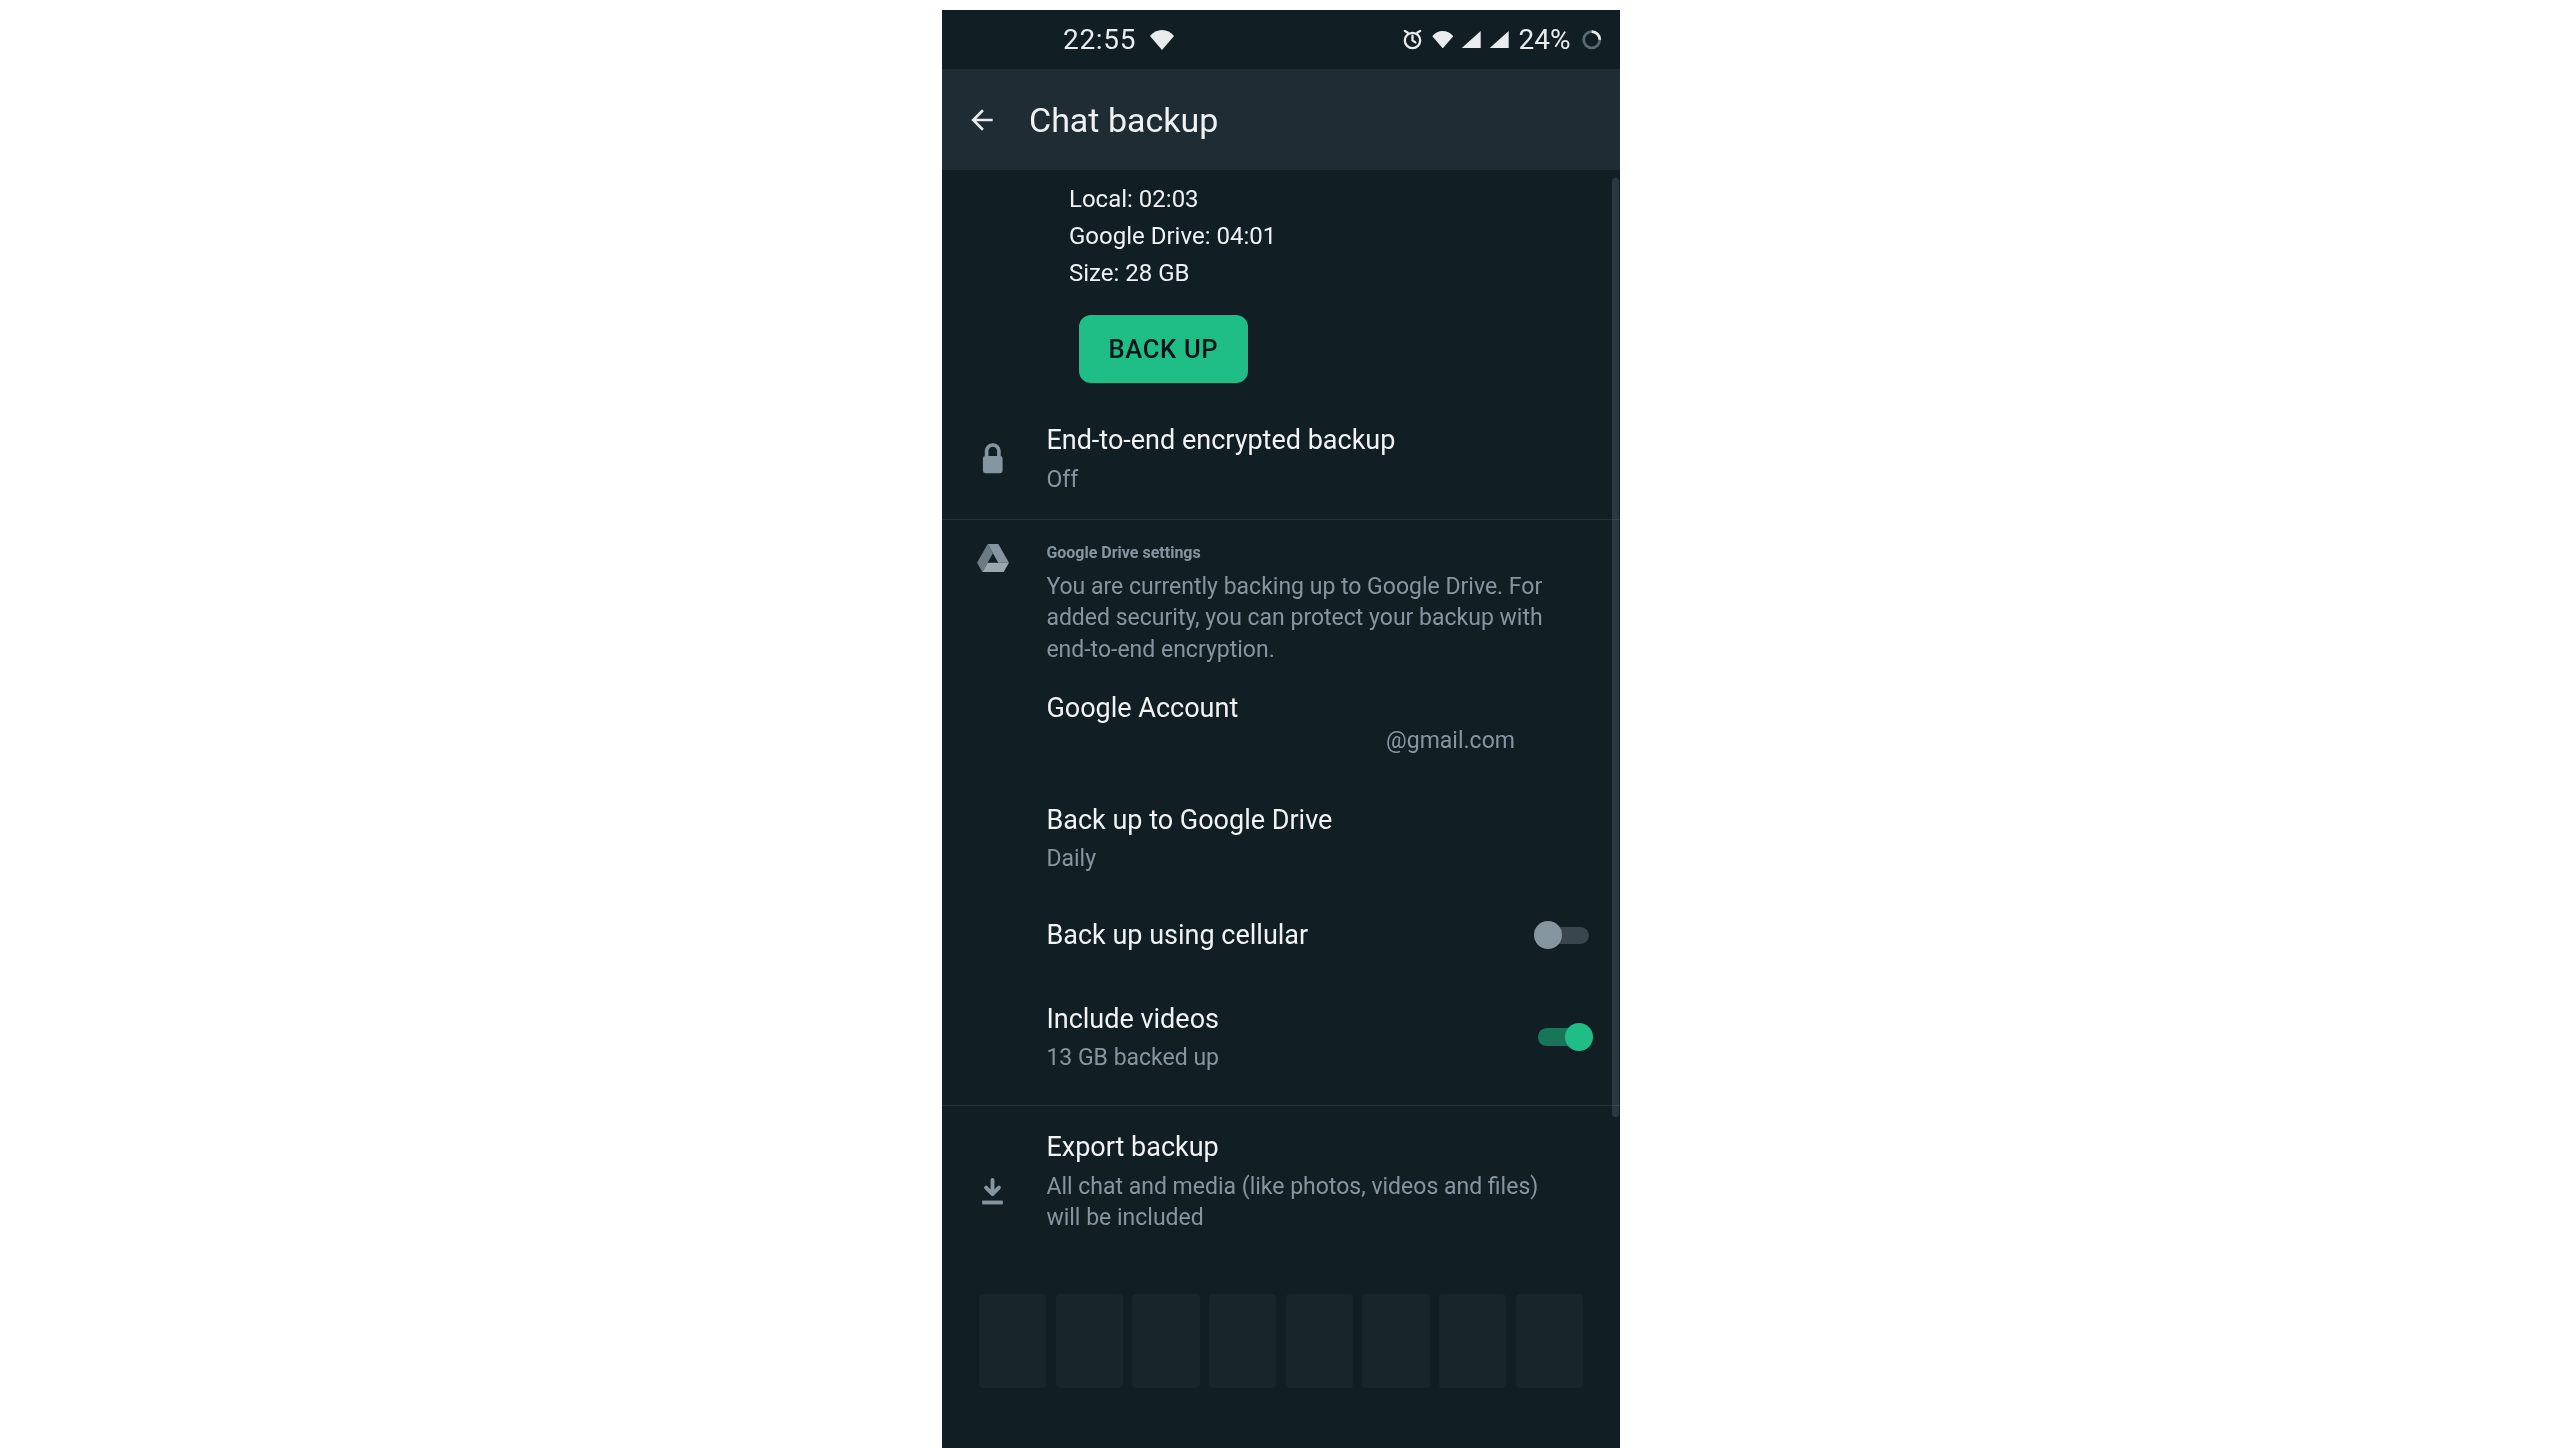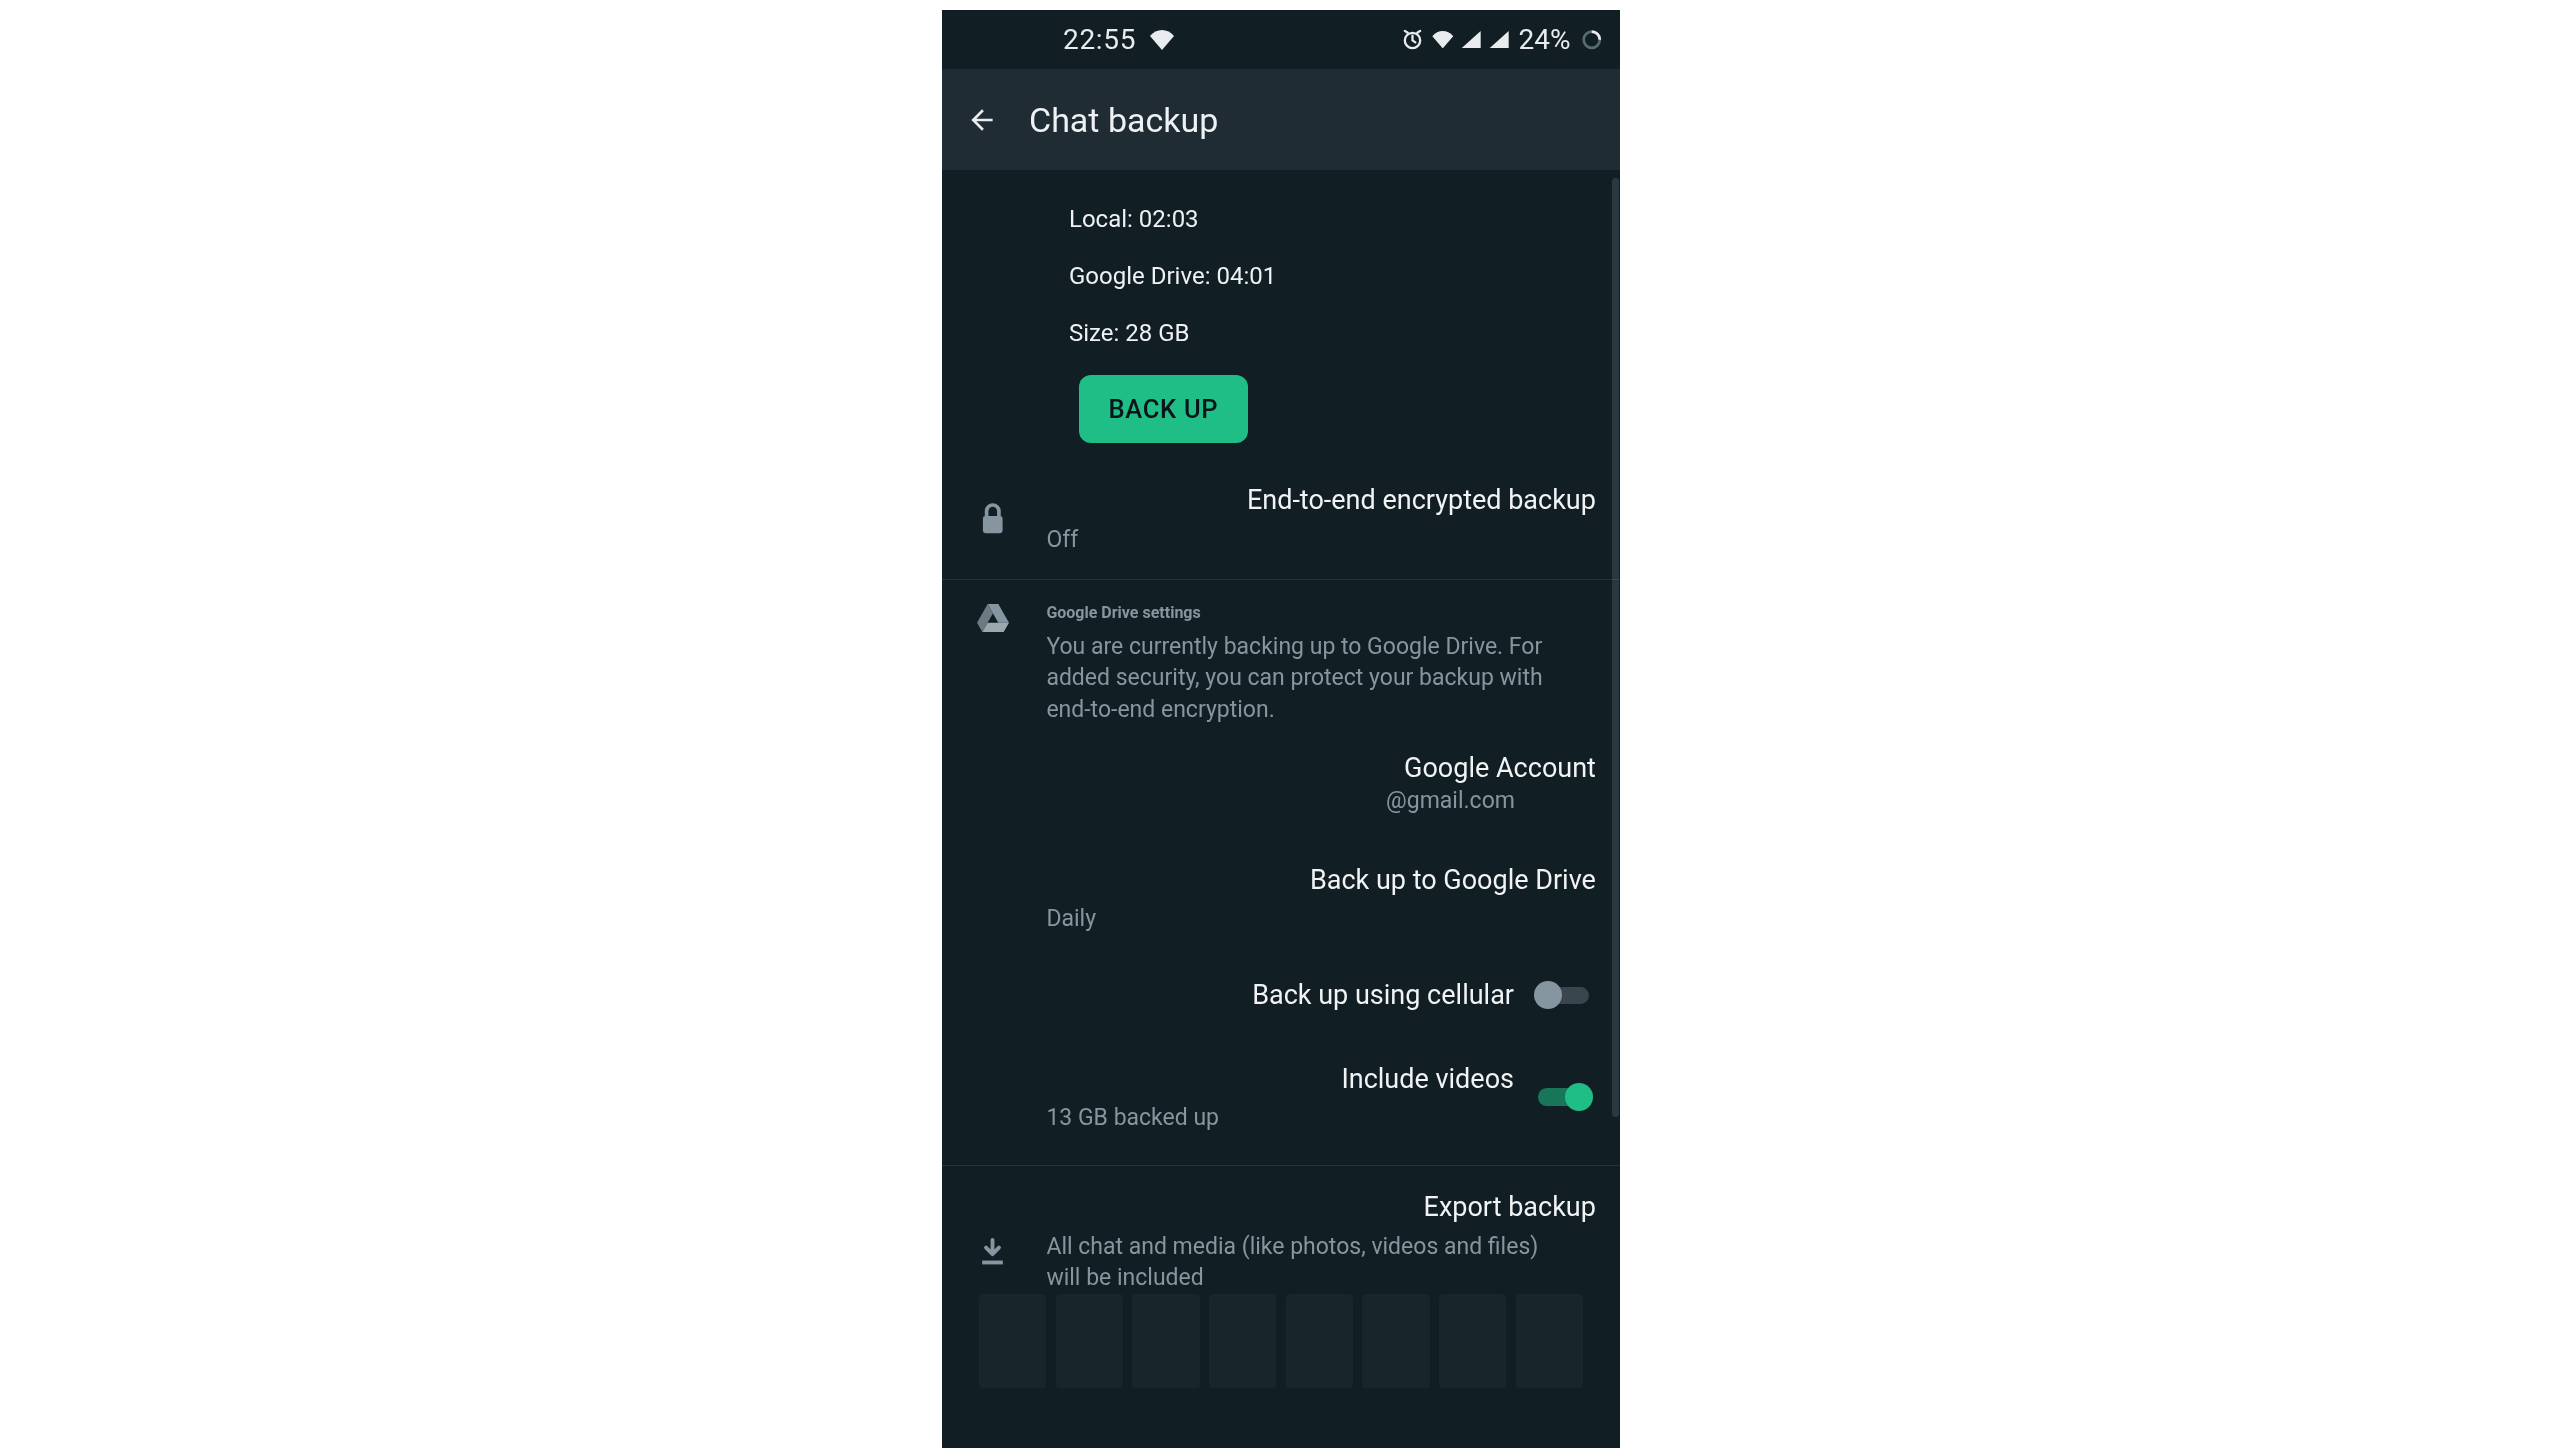--- a/index.html
+++ b/index.html
@@ -59,24 +59,24 @@
     align-items: center;
     padding: 0 20px;
     gap: 27px;
   }
   .appbar .back {
     width: 40px; height: 40px;
     display: flex; align-items: center; justify-content: center;
     color: #dfe6ea;
   }
   .appbar .title { font-size: 34px; font-weight: 400; color: #eef2f4; }
-  .primary { font-size: 27px; color: #f1f3f4; line-height: 1.35; text-align: right; }
+  .primary { font-size: 27px; color: #f1f3f4; line-height: 1.35; }
   .secondary { font-size: 23px; color: #8696a0; line-height: 1.35; margin-top: 5px; }
   .info-lines { padding-left: 127px; padding-top: 10.7px; }
-  .info-lines div { font-size: 24px; color: #eef2f4; line-height: 1.55; margin-top: 20px; }
+  .info-lines div { font-size: 24px; color: #eef2f4; line-height: 1.55; }
   .btn-wrap { padding-left: 137px; padding-top: 23px; padding-bottom: 19px; }
   .btn {
     display: inline-block;
     background: #1fbe86;
     color: #0b141a;
     font-weight: 500;
     padding: 19px 29.5px;
     border-radius: 12px;
     font-size: 25.5px;
     letter-spacing: 0.7px;

